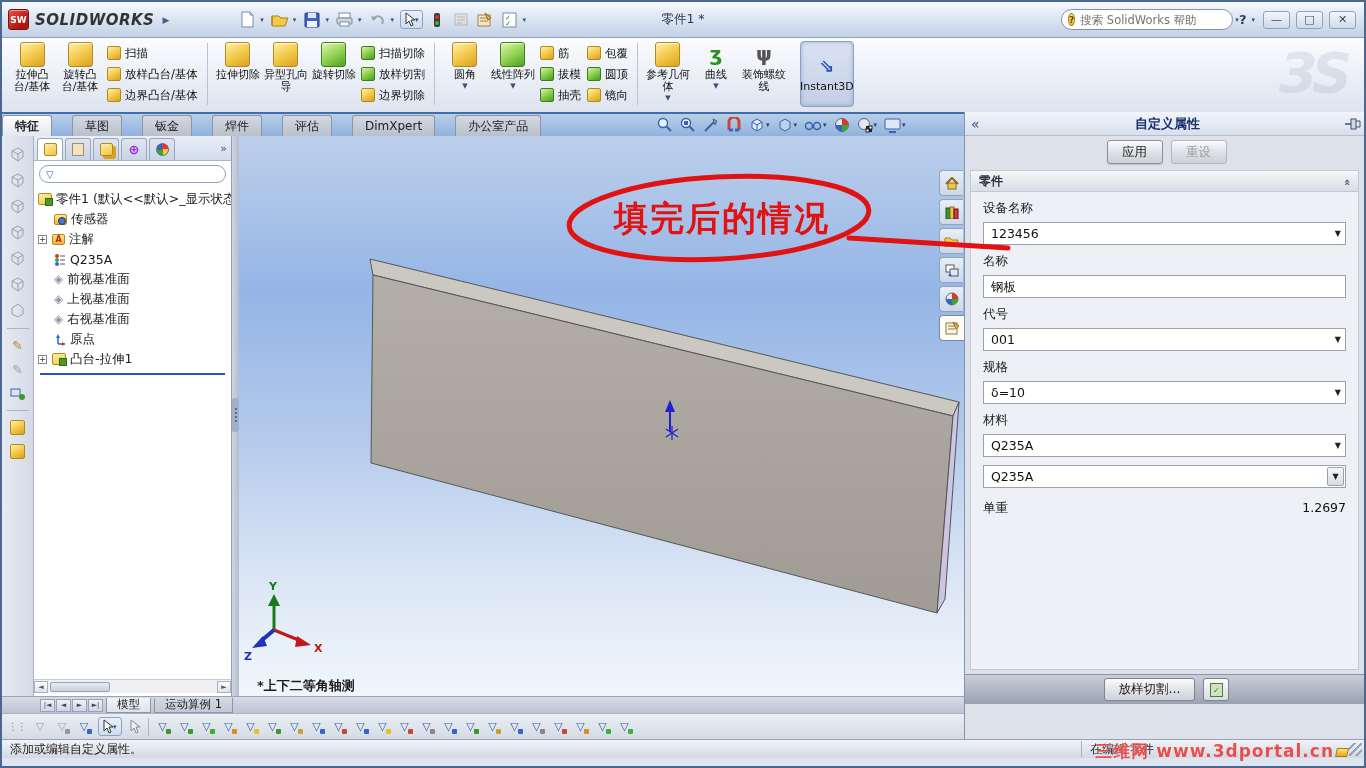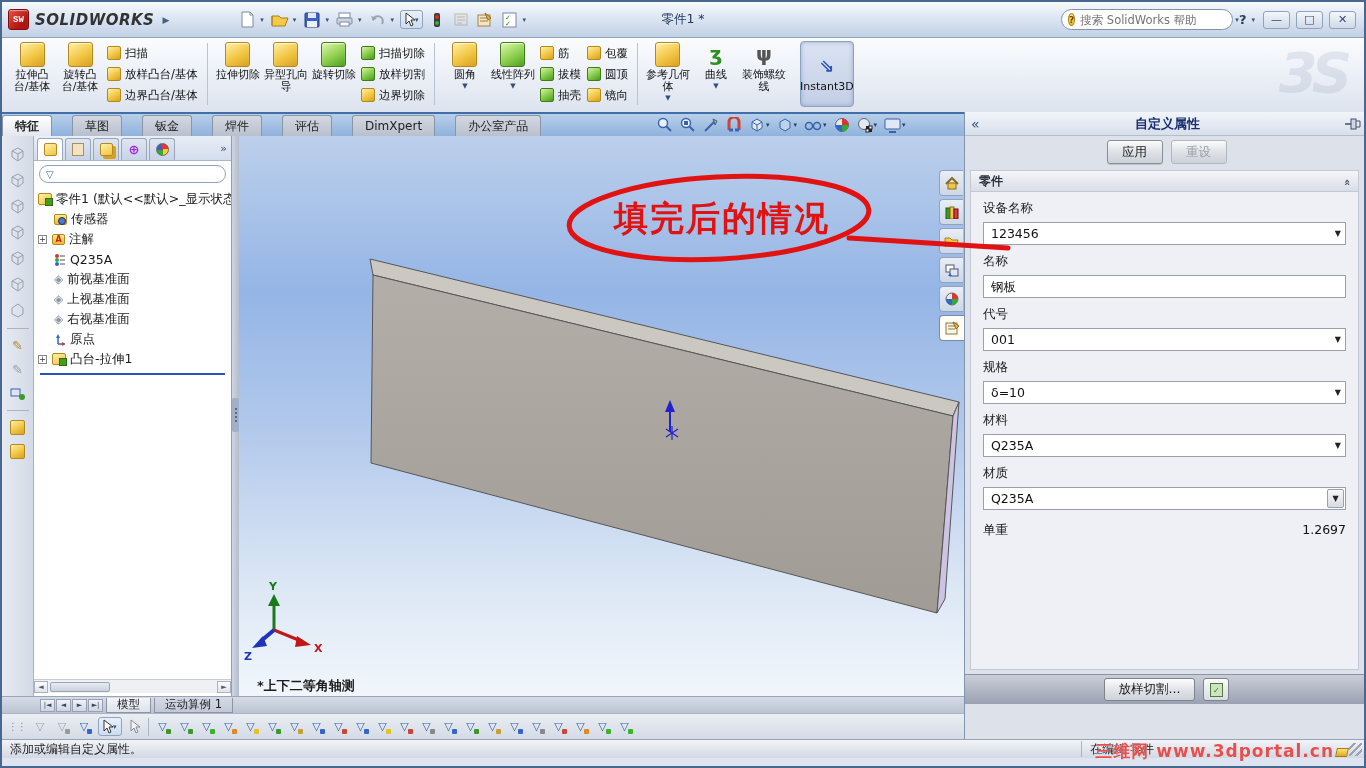--- a/index.html
+++ b/index.html
@@ -7,21 +7,21 @@
   body { font-family:"DejaVu Sans","Liberation Sans",sans-serif; font-size:12px; color:#1a1a1a; }
   .window { position:relative; width:1366px; height:768px; background:#dfe5f0; border:2px solid #49688f; overflow:hidden; }
 
   
   .titlebar { position:absolute; left:0; top:0; width:100%; height:36px;
     background:linear-gradient(#f7fafd,#dde6f3 45%,#c2d1e6); border-bottom:1px solid #8fa3bd;
     display:flex; align-items:center; }
   .brand { display:flex; align-items:center; gap:6px; padding:0 8px 0 6px; height:30px; }
   .swcube { width:21px; height:21px; border-radius:3px; background:linear-gradient(135deg,#e8514a,#b01510 70%);
     color:#fff; font-size:9px; font-weight:bold; display:flex; align-items:center; justify-content:center;
-    border:1px solid #7d0e0a; box-shadow:inset 0 1px 1px rgba(255,255,255,.5);font-family:Liberation Mono, monospace; }
+    border:1px solid #7d0e0a; box-shadow:inset 0 1px 1px rgba(255,255,255,.5); }
   .brandname { font-size:15px; font-weight:bold; font-style:italic; color:#333; letter-spacing:.5px; }
   .brandarrow { color:#44618a; font-size:9px; margin-left:2px; }
   .tbicons { display:flex; align-items:center; gap:4px; margin-left:60px; }
   .tbi { width:20px; height:20px; display:flex; align-items:center; justify-content:center; border-radius:2px; }
   .drop { color:#33507a; font-size:7px; margin:0 2px 0 -1px; }
   .sel-box { display:flex; align-items:center; border:1px solid #8fa3bd; background:linear-gradient(#e9f0fa,#cddcf0); border-radius:3px; padding:1px 2px; }
   .wtitle { position:absolute; left:50%; transform:translateX(-50%); font-size:12.5px; color:#243b5c; }
   .t-right { position:absolute; right:8px; top:7px; display:flex; align-items:center; gap:6px; }
   .searchbox { display:flex; align-items:center; gap:5px; width:172px; height:21px; background:#fff;
     border:1px solid #7f93ad; border-radius:11px; padding:0 6px; }
@@ -761,21 +761,20 @@
 
       <div class="fblock">
         <div class="flabel">材料</div>
         <div class="fld">
           <div class="val">Q235A</div>
           <span class="arr">▼</span>
         </div>
       </div>
 
       <div class="fblock">
-        <div class="flabel">材质</div>
         <div class="fld btnstyle">
           <div class="val">Q235A</div>
           <span class="arr">▼</span>
         </div>
       </div>
 
       <div class="weightrow">
         <span>单重</span>
         <span>1.2697</span>
       </div>

